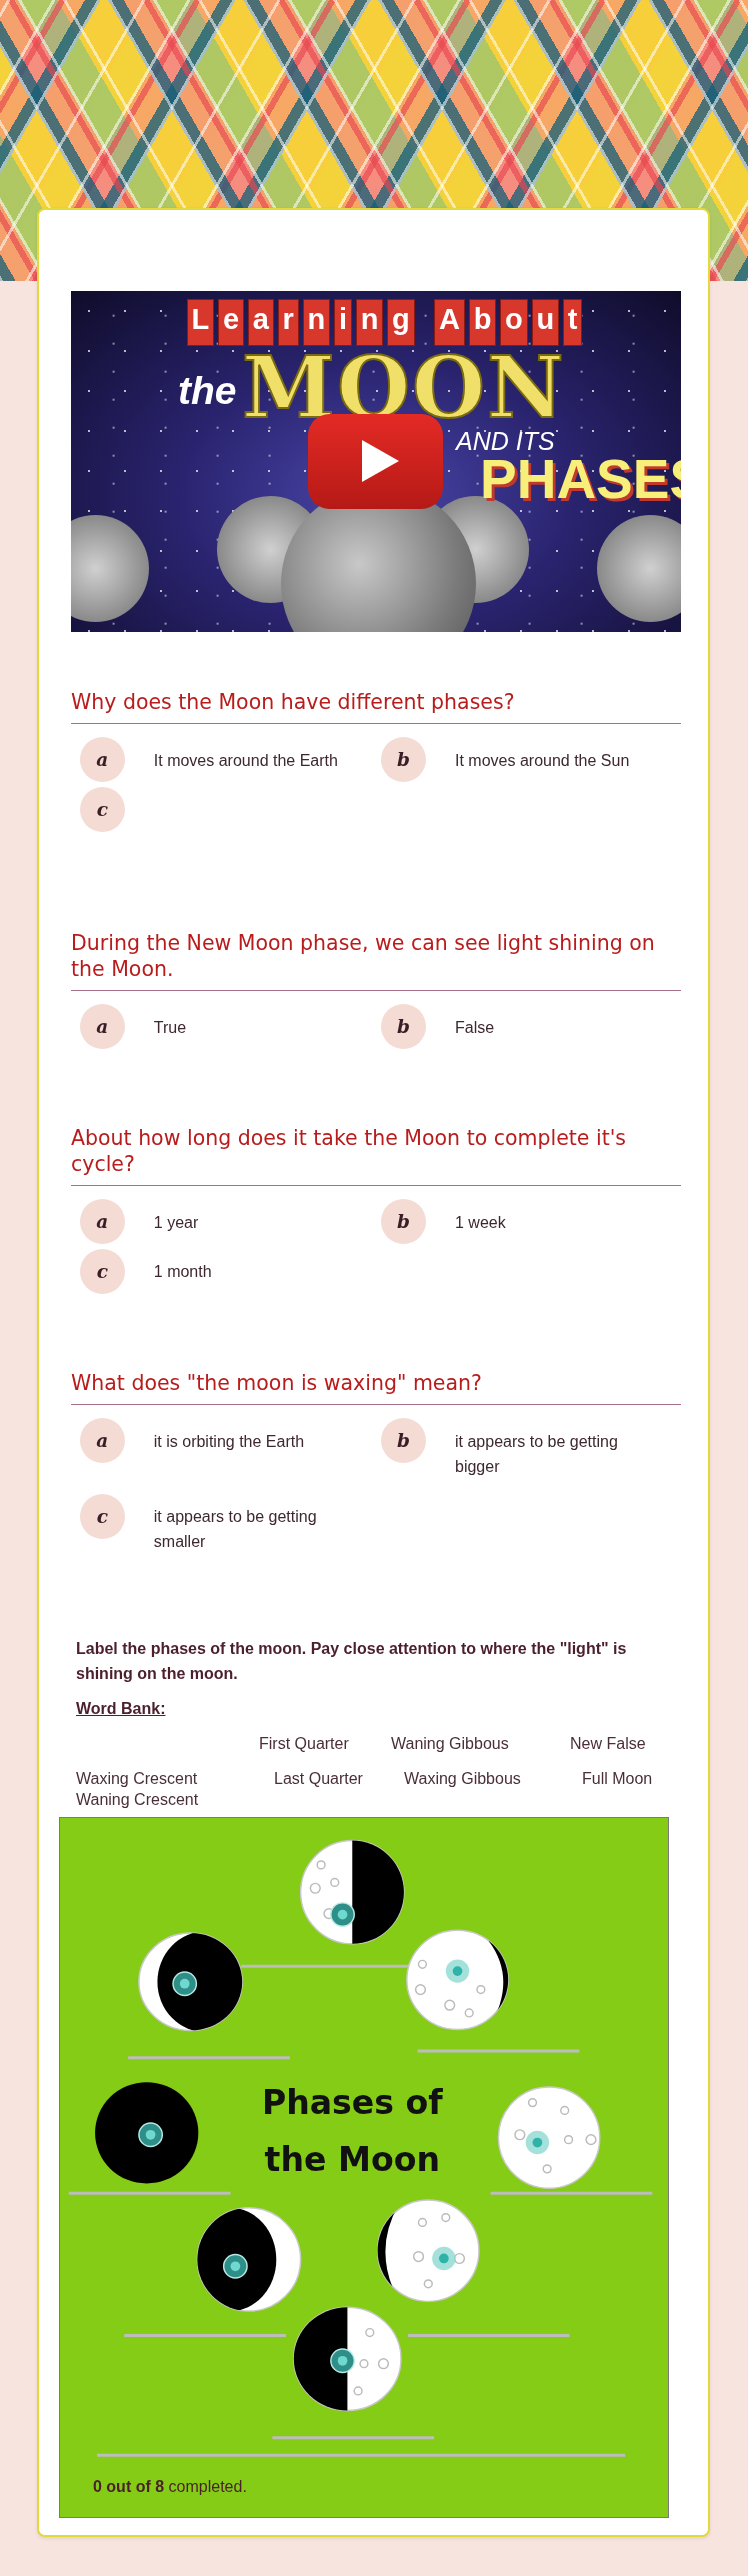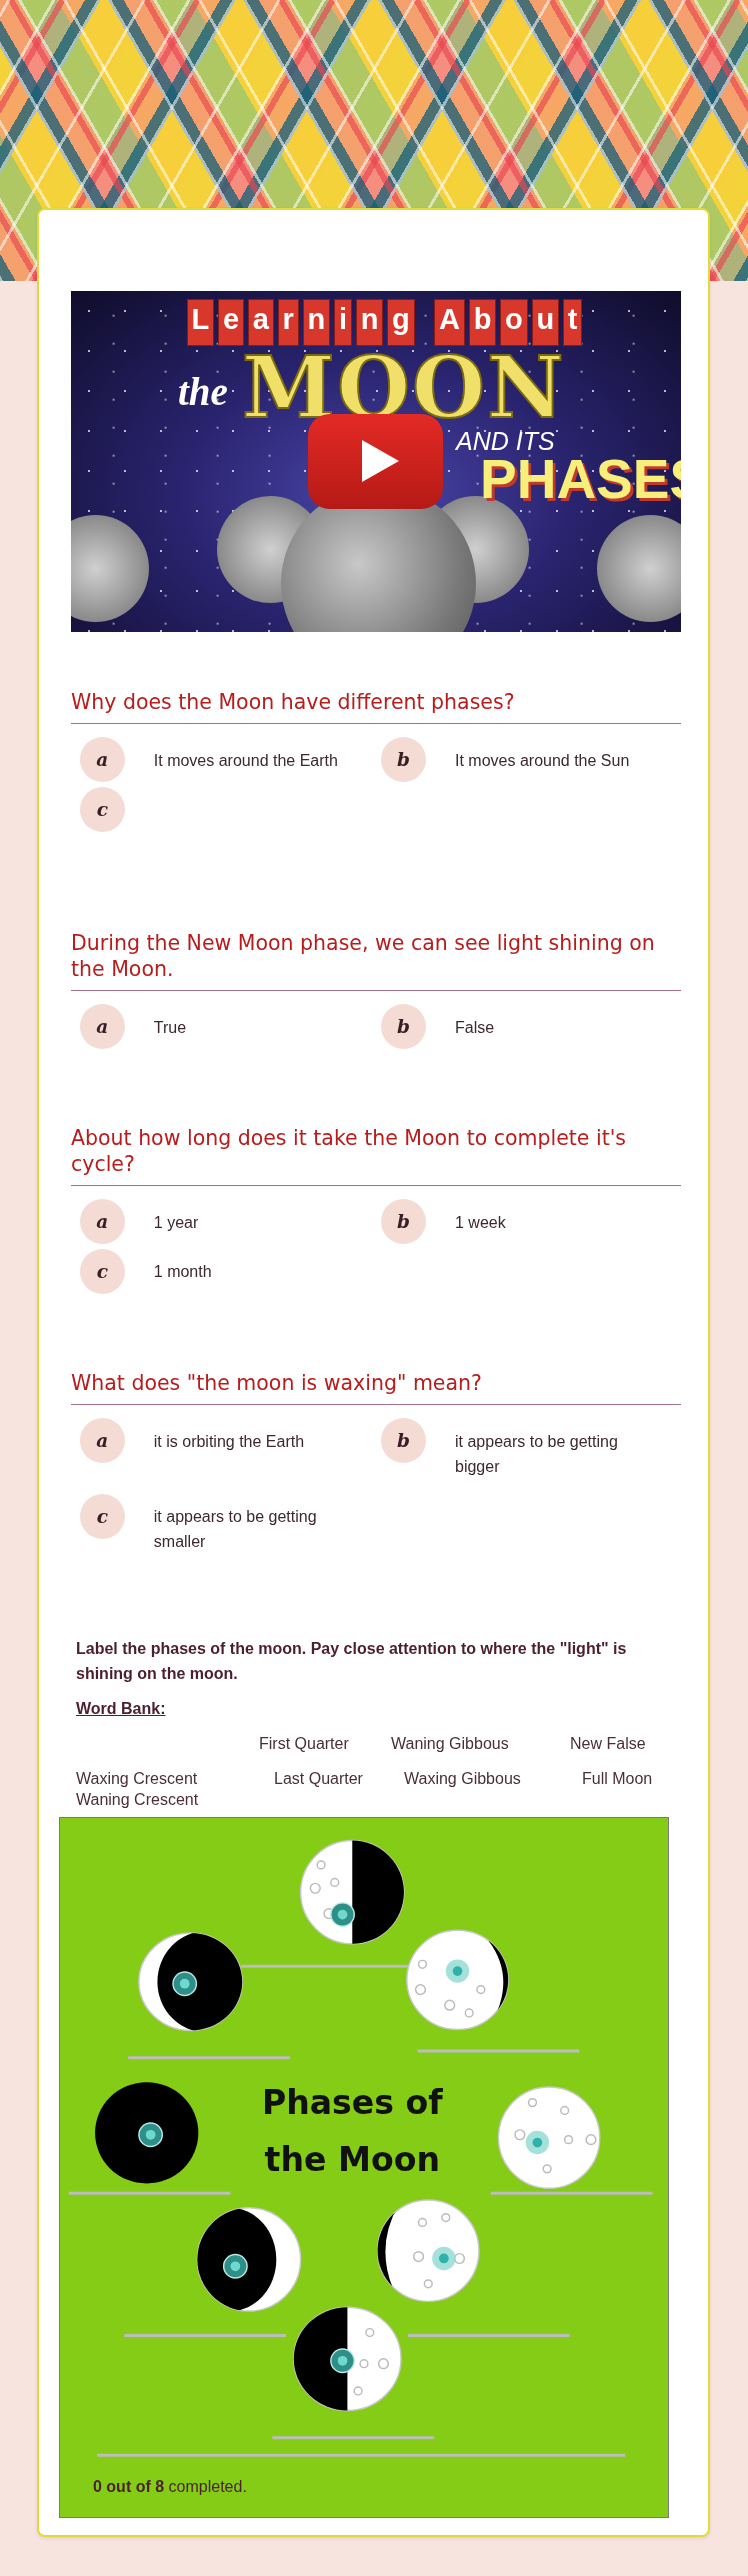--- a/index.html
+++ b/index.html
@@ -47,21 +47,21 @@
     display: flex; gap: 3.9px; justify-content: center;
   }
   .v-title-top span {
     display: inline-block; background: #d8372c; color: #fff;
     font-family: "Liberation Sans", sans-serif; font-weight: bold;
     font-size: 29px; line-height: 39px; padding: 0 3.9px; border: 1px solid #8a1a14;
   }
   .v-title-top span.gap { background: transparent; border: none; width: 11.7px; padding: 0; }
   .v-the {
     position: absolute; left: 107px; top: 78px;
-    font-family: Liberation Serif, serif; font-style: italic; font-weight: bold;
+    font-family: Liberation Sans, sans-serif; font-style: italic; font-weight: bold;
     color: #fff; font-size: 39px; text-align: right;
   }
   .v-moon {
     position: absolute; left: 171px; top: 47px;
     font-family: "DejaVu Serif", serif; font-weight: bold;
     color: #f0e06a; font-size: 84px; letter-spacing: 1.9px;
     -webkit-text-stroke: 1.9px #7a6b10;
   }
   .v-andits {
     position: absolute; left: 385px; top: 136px;

